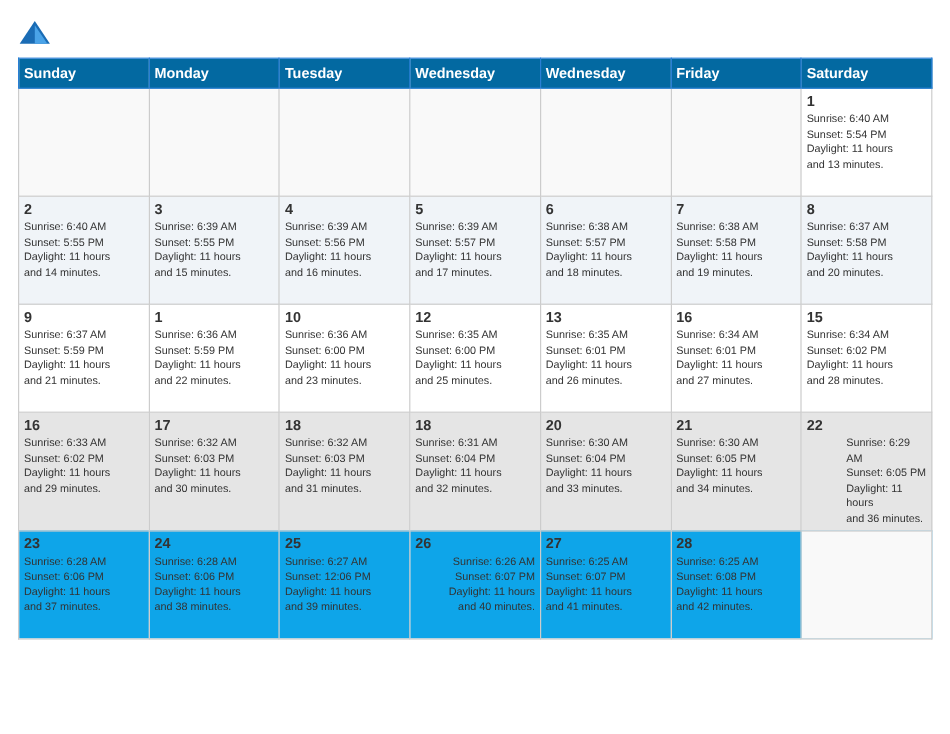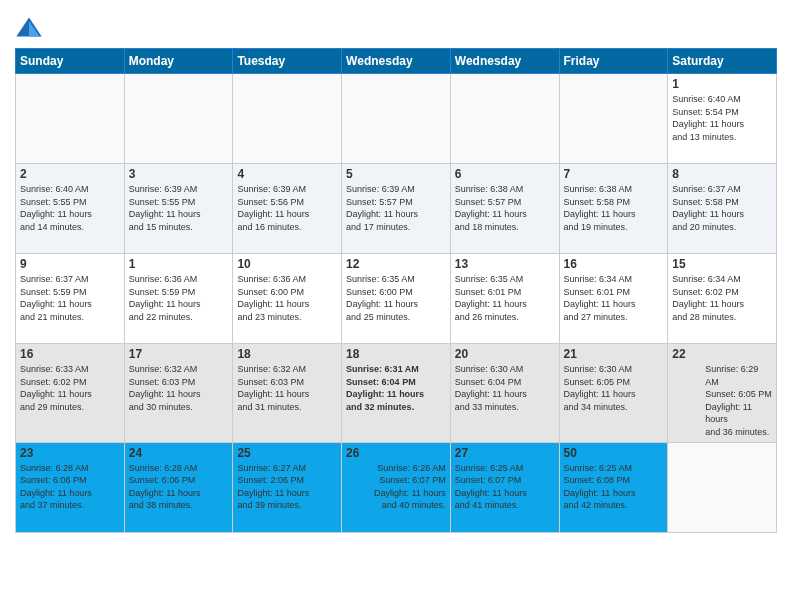--- a/index.html
+++ b/index.html
@@ -268,21 +268,21 @@
           </td>
           <td>
             <span class="day-num">18</span>
             <div class="day-info" style="white-space: pre-line;">Sunrise: 6:32 AM
 Sunset: 6:03 PM
 Daylight: 11 hours
 and 31 minutes.</div>
           </td>
           <td>
             <span class="day-num">18</span>
-            <div class="day-info" style="white-space: pre-line; font-weight: bold;">Sunrise: 6:31 AM
+            <div class="day-info" style="white-space: pre-line;">Sunrise: 6:31 AM
 Sunset: 6:04 PM
 Daylight: 11 hours
 and 32 minutes.</div>
           </td>
           <td>
             <span class="day-num">20</span>
             <div class="day-info" style="white-space: pre-line;">Sunrise: 6:30 AM
 Sunset: 6:04 PM
 Daylight: 11 hours
 and 33 minutes.</div>
@@ -313,40 +313,40 @@
           <td>
             <span class="day-num">24</span>
             <div class="day-info" style="white-space: pre-line;">Sunrise: 6:28 AM
 Sunset: 6:06 PM
 Daylight: 11 hours
 and 38 minutes.</div>
           </td>
           <td>
             <span class="day-num">25</span>
             <div class="day-info" style="white-space: pre-line;">Sunrise: 6:27 AM
-Sunset: 2:06 PM
+Sunset: 12:06 PM
 Daylight: 11 hours
 and 39 minutes.</div>
           </td>
           <td>
             <span class="day-num">26</span>
             <div class="day-info" style="white-space: pre-line; text-align: right;">Sunrise: 6:26 AM
 Sunset: 6:07 PM
 Daylight: 11 hours
 and 40 minutes.</div>
           </td>
           <td>
             <span class="day-num">27</span>
             <div class="day-info" style="white-space: pre-line;">Sunrise: 6:25 AM
 Sunset: 6:07 PM
 Daylight: 11 hours
 and 41 minutes.</div>
           </td>
           <td>
-            <span class="day-num">50</span>
+            <span class="day-num">28</span>
             <div class="day-info" style="white-space: pre-line;">Sunrise: 6:25 AM
 Sunset: 6:08 PM
 Daylight: 11 hours
 and 42 minutes.</div>
           </td>
           <td class="empty-cell"></td>
         </tr>
       </tbody>
   </table>
 </div>

